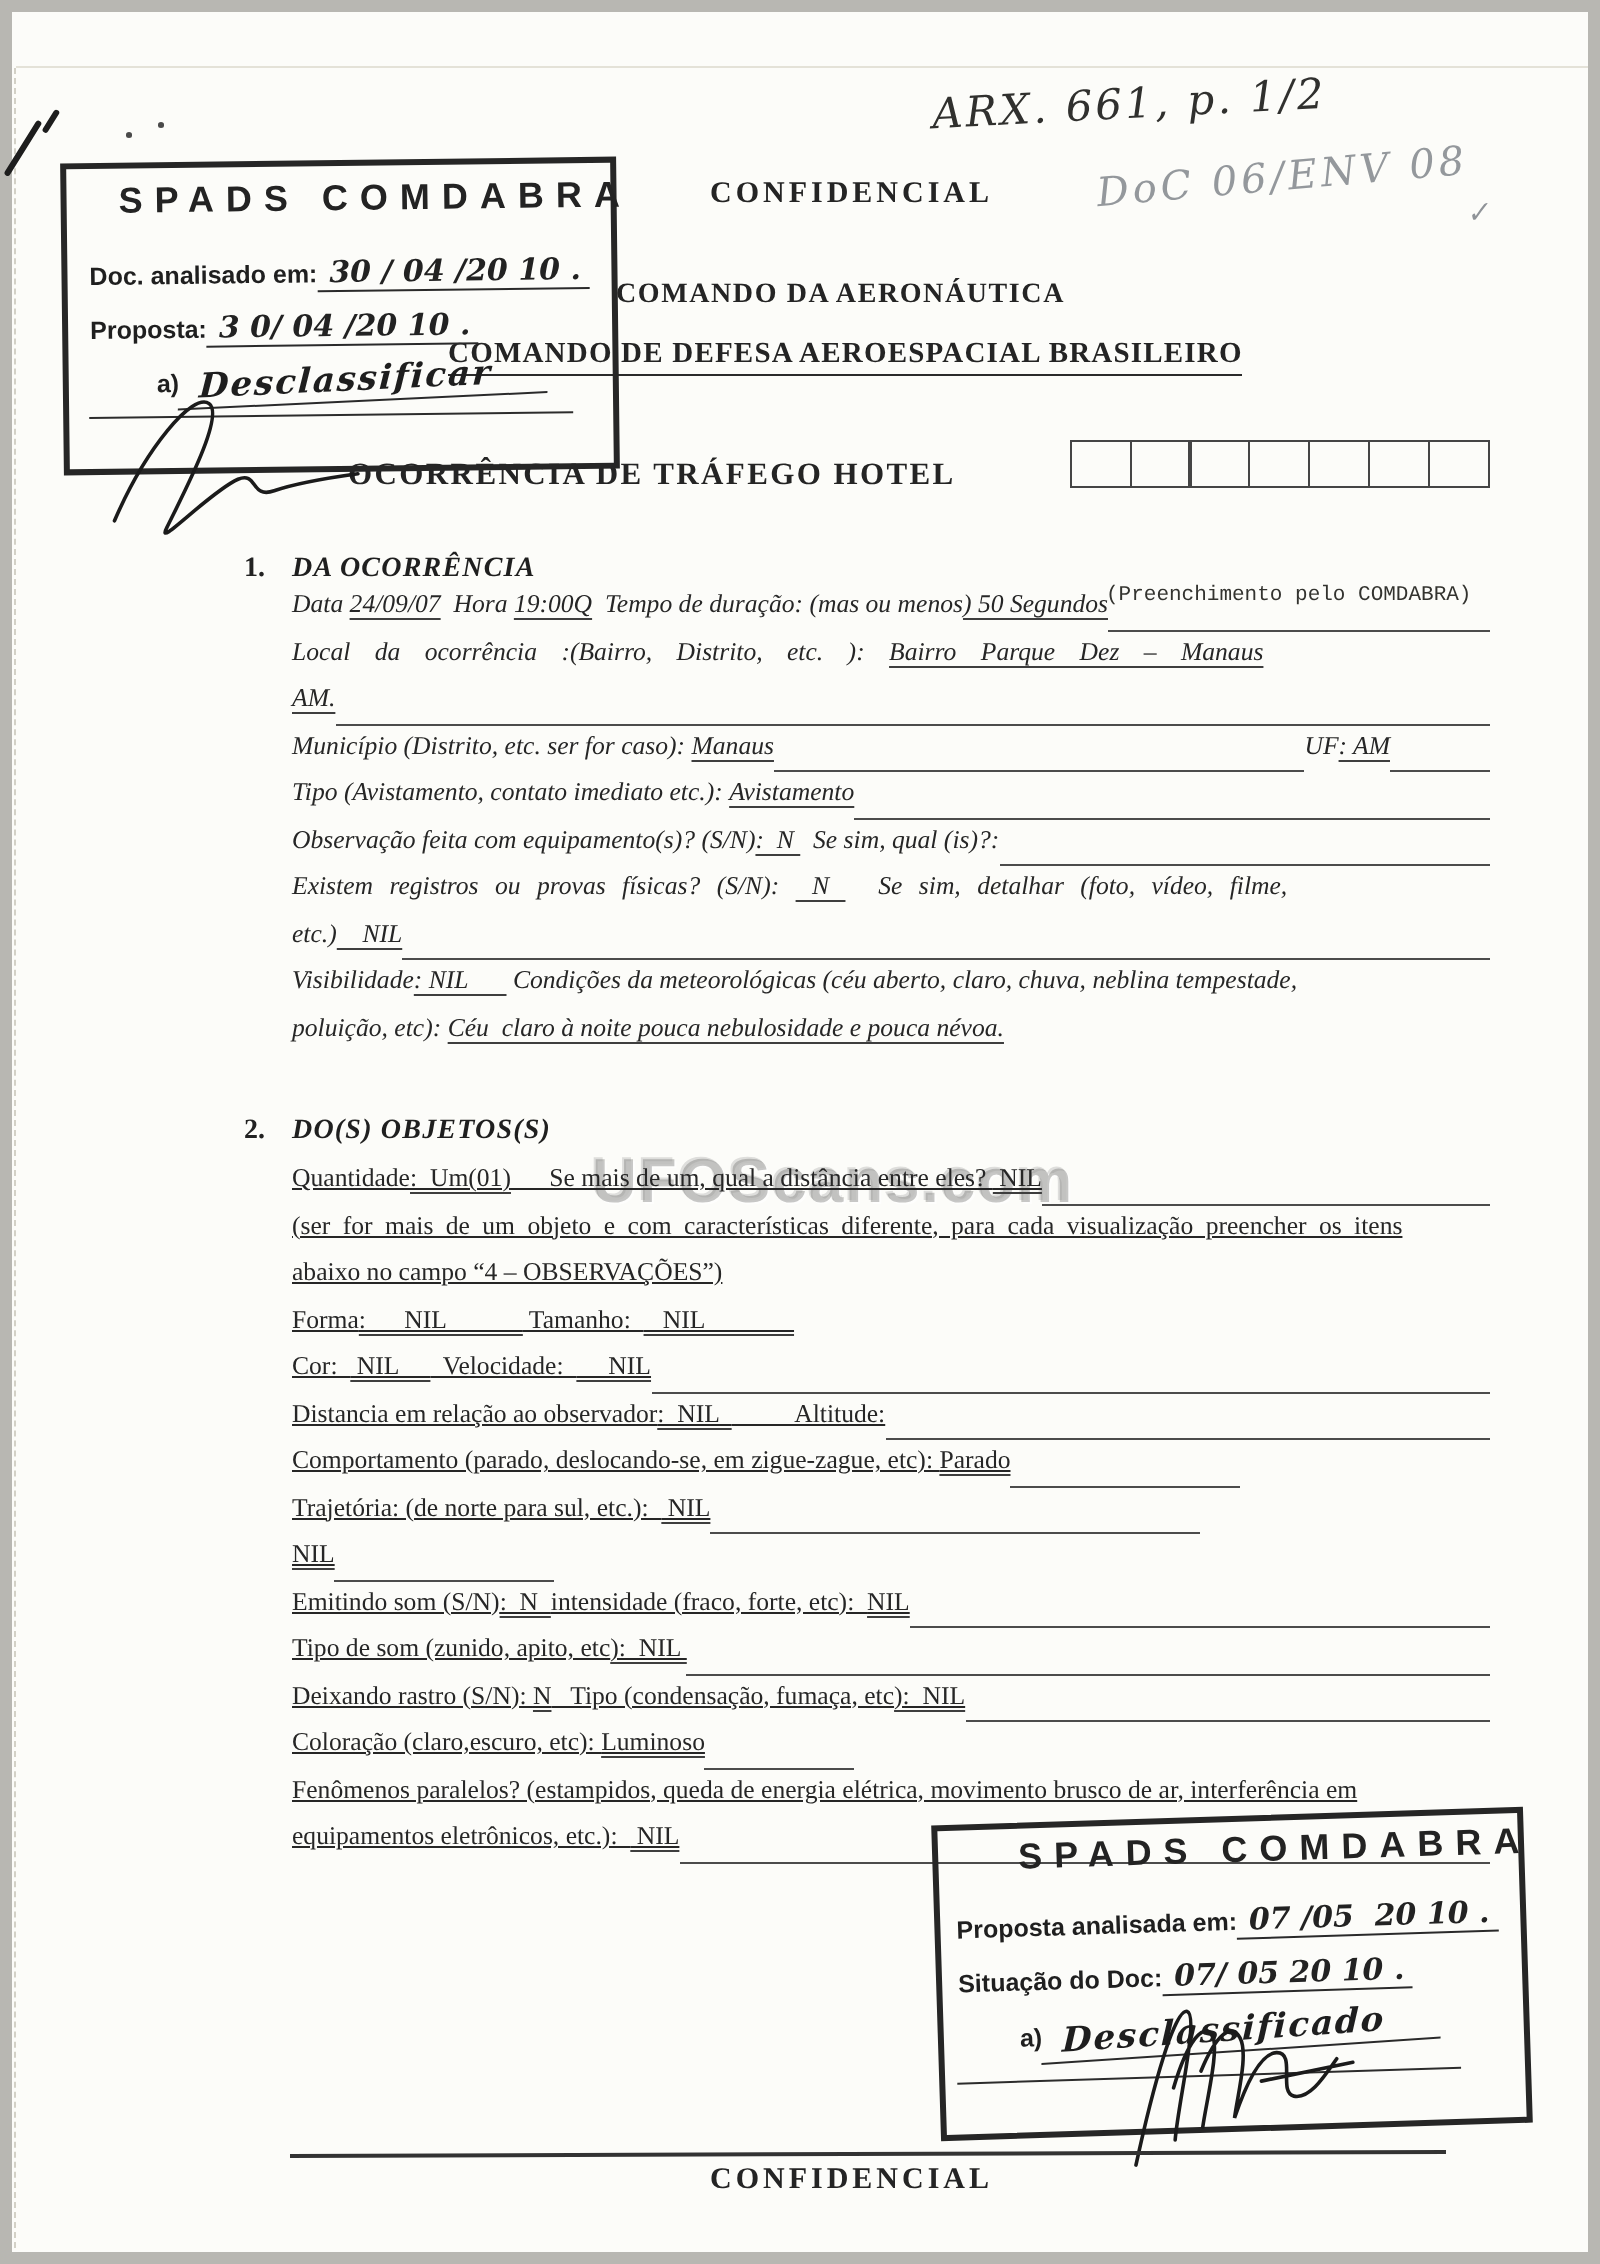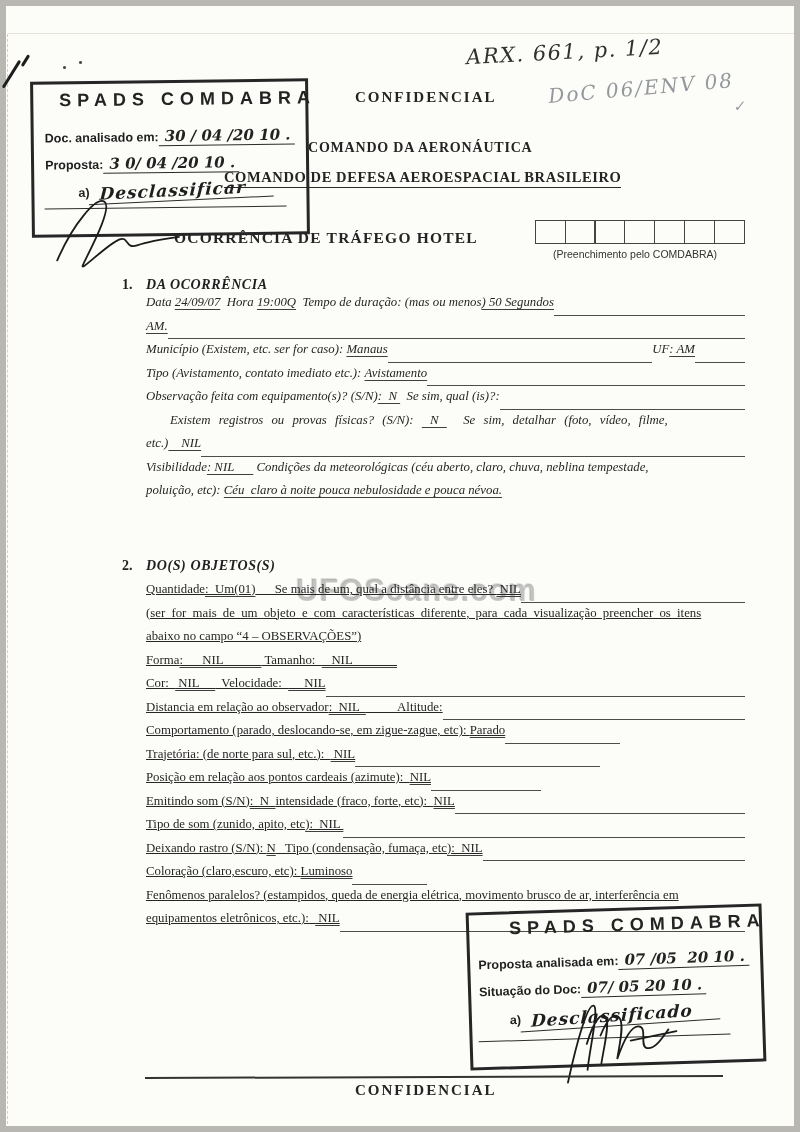--- a/index.html
+++ b/index.html
@@ -18,21 +18,21 @@
   .hw-check{color:#8f9398;font-size:14px;transform:rotate(-8deg);}
 
   .ctext{position:absolute;font-family:"Liberation Serif",serif;font-weight:bold;color:#242424;white-space:pre;}
   .conf{font-size:15px;letter-spacing:2px;}
   .org1{font-size:14px;letter-spacing:0.8px;}
   .org2{font-size:14.5px;letter-spacing:0.6px;border-bottom:1.6px solid #2b2b2b;padding-bottom:1px;}
   .ftitle{font-size:15.5px;letter-spacing:1.2px;}
 
   .grid{position:absolute;display:flex;}
   .cell{width:29px;height:22px;border:1.2px solid #454545;margin-left:-1.2px;}
-  .grid-cap{position:absolute;font-size:10.5px;color:#33332f;font-family:Liberation Sans, sans-serif;}
+  .grid-cap{position:absolute;font-size:10.5px;color:#33332f;font-family:Liberation Mono, monospace;margin-top:44px;}
 
   .sec-num{position:absolute;font-size:14px;font-weight:bold;color:#222;font-family:"Liberation Serif",serif;}
   .sec-title{position:absolute;font-size:14px;font-weight:bold;letter-spacing:0.6px;color:#1f1f1f;font-family:"Liberation Serif",serif;font-style:italic;}
 
   .flines{position:absolute;font-size:12.8px;color:#262626;}
   .fline{display:flex;align-items:baseline;height:23.5px;}
   .fline span{white-space:pre;}
   .uv{text-decoration:underline;text-underline-offset:3px;text-decoration-thickness:1px;text-decoration-color:#3e3e3e;}
   .fill{flex:1 0 8px;border-bottom:1.1px solid #4c4c4c;align-self:flex-end;margin-bottom:3px;min-width:8px;}
 
@@ -96,44 +96,48 @@
   <div class="flines" style="left:146px;top:295px;width:599px;font-style:italic;">
       <div class="fline">
         <span>Data </span>
         <span class="uv">24/09/07</span>
         <span>  Hora </span>
         <span class="uv">19:00Q</span>
         <span>  Tempo de duração: (mas ou menos</span>
         <span class="uv">) 50 Segundos</span>
         <span class="fill"></span>
       </div>
+      <div class="fline" style="word-spacing: 9px;">
+        <span>Local da ocorrência :(Bairro, Distrito, etc. ): </span>
+        <span class="uv">Bairro Parque Dez – Manaus</span>
+      </div>
       <div class="fline">
         <span class="uv">AM.</span>
         <span class="fill"></span>
       </div>
       <div class="fline">
-        <span>Município (Existem, etc. ser for caso): </span>
+        <span>Município (Distrito, etc. ser for caso): </span>
         <span class="uv">Manaus</span>
         <span class="fill"></span>
         <span>UF</span>
         <span class="uv">: AM</span>
         <span class="fill" style="flex: 0 0 50px;"></span>
       </div>
       <div class="fline">
         <span>Tipo (Avistamento, contato imediato etc.): </span>
         <span class="uv">Avistamento</span>
         <span class="fill"></span>
       </div>
       <div class="fline">
         <span>Observação feita com equipamento(s)? (S/N)</span>
         <span class="uv">:  N </span>
         <span>  Se sim, qual (is)?:</span>
         <span class="fill"></span>
       </div>
-      <div class="fline" style="word-spacing: 5px; margin-left: 24px;">
+      <div class="fline" style="word-spacing: 5px;">
         <span>Existem registros ou provas físicas? (S/N): </span>
         <span class="uv"> N </span>
         <span>  Se sim, detalhar (foto, vídeo, filme,</span>
       </div>
       <div class="fline">
         <span>etc.)</span>
         <span class="uv">    NIL</span>
         <span class="fill"></span>
       </div>
       <div class="fline">
@@ -188,21 +192,20 @@
         <span>Comportamento (parado, deslocando-se, em zigue-zague, etc): </span>
         <span class="uv">Parado</span>
         <span class="fill" style="flex: 0 0 115px;"></span>
       </div>
       <div class="fline">
         <span>Trajetória: (de norte para sul, etc.):  </span>
         <span class="uv"> NIL</span>
         <span class="fill" style="flex: 0 0 245px;"></span>
       </div>
       <div class="fline">
-        <span>Posição em relação aos pontos cardeais (azimute):  </span>
         <span class="uv">NIL</span>
         <span class="fill" style="flex: 0 0 110px;"></span>
       </div>
       <div class="fline">
         <span>Emitindo som (S/N)</span>
         <span class="uv">:  N  </span>
         <span>intensidade (fraco, forte, etc):  </span>
         <span class="uv">NIL</span>
         <span class="fill"></span>
       </div>

